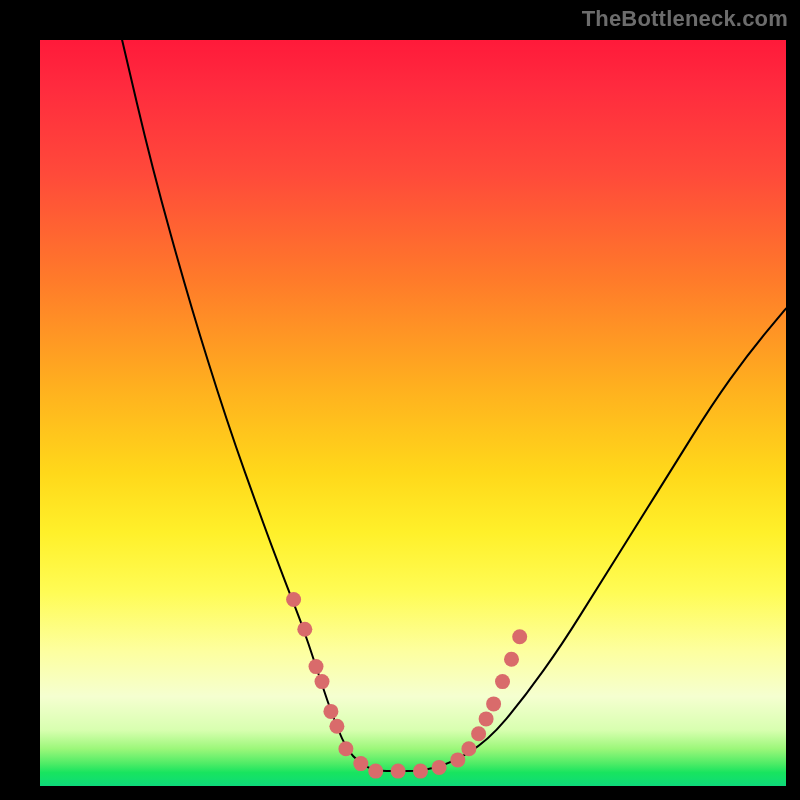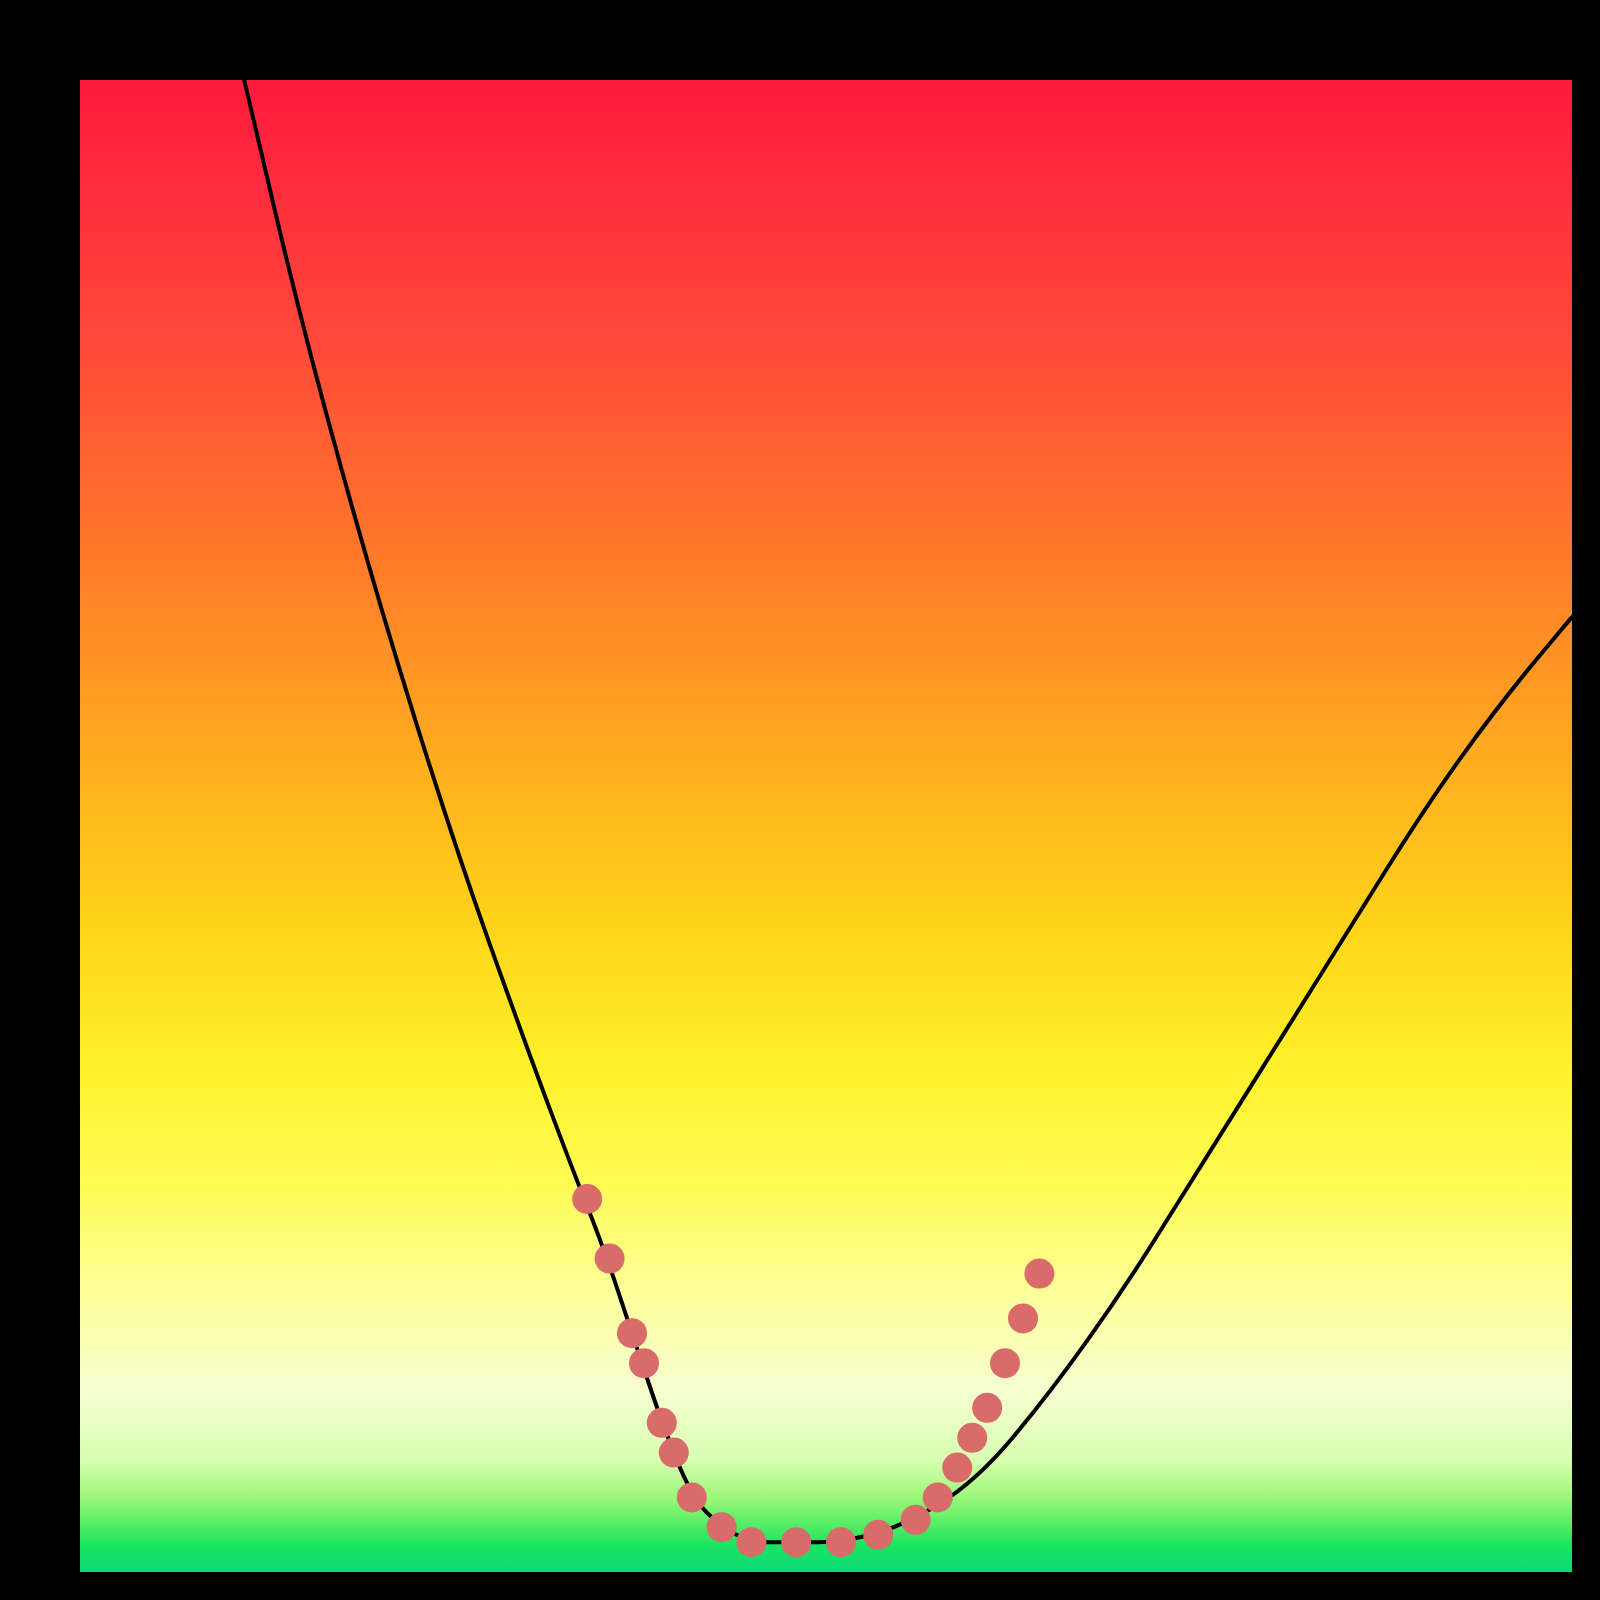--- a/index.html
+++ b/index.html
@@ -98,13 +98,14 @@
           <circle class="dot" cx="428.9" cy="708.7" r="7.5"></circle>
           <circle class="dot" cx="438.6" cy="693.8" r="7.5"></circle>
           <circle class="dot" cx="446.1" cy="678.9" r="7.5"></circle>
           <circle class="dot" cx="453.6" cy="663.9" r="7.5"></circle>
           <circle class="dot" cx="462.5" cy="641.6" r="7.5"></circle>
           <circle class="dot" cx="471.5" cy="619.2" r="7.5"></circle>
           <circle class="dot" cx="479.7" cy="596.8" r="7.5"></circle>
         </g>
     </svg>
   </div>
+  <div class="watermark">TheBottleneck.com</div>
 </div>
 
 </body></html>

